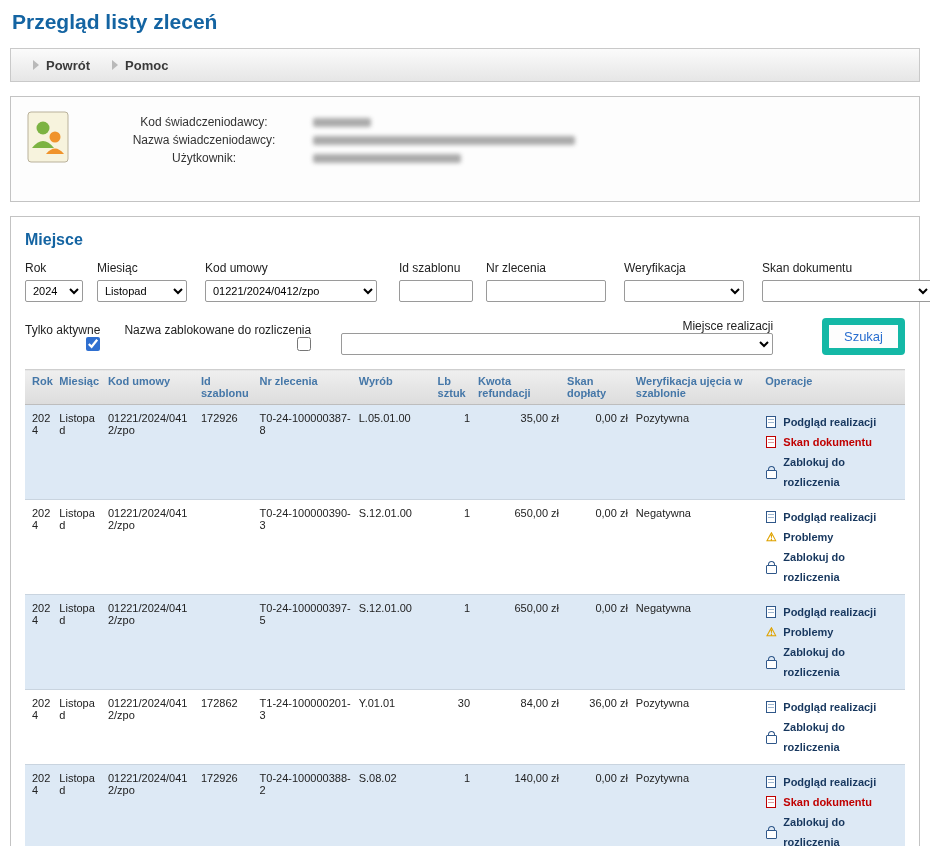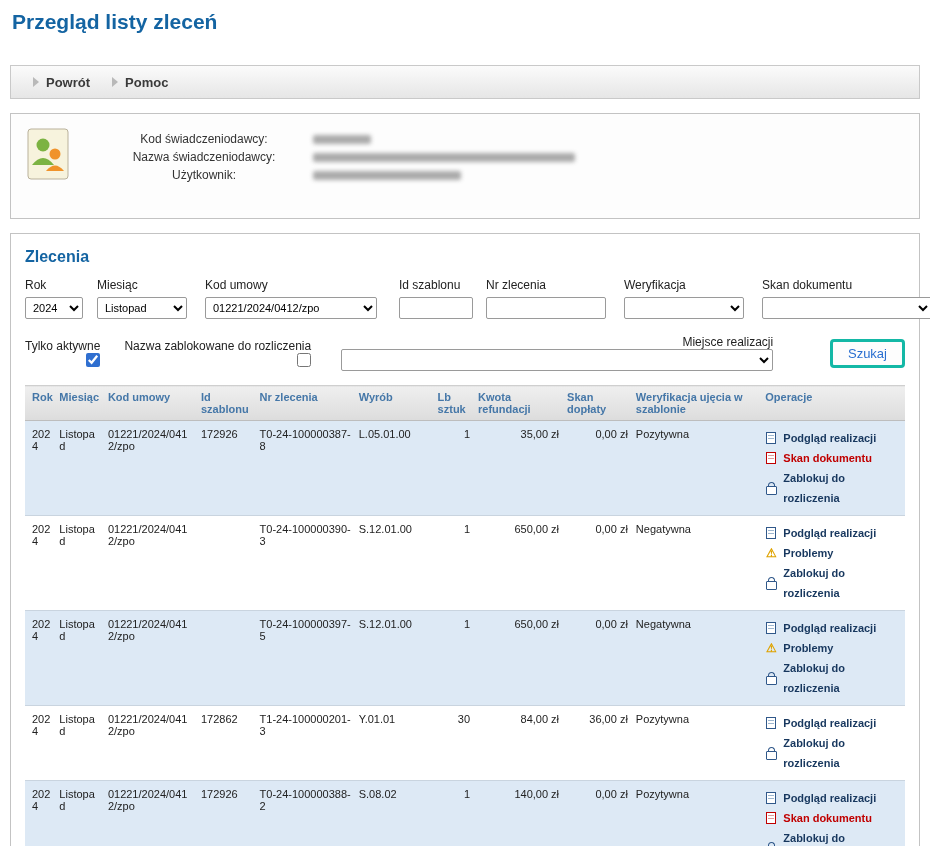--- a/index.html
+++ b/index.html
@@ -6,21 +6,21 @@
   body {
     width:930px; height:846px; overflow:hidden;
     background:#fff;
     font-family:"Liberation Sans", sans-serif;
     font-size:12px; color:#222;
   }
   .page { padding:8px 10px; }
 
   
   .page-title {
-    margin:2px 0 31px 2px;
+    margin:2px 0 14px 2px;
     font-size:21px; font-weight:bold; color:#1464a2;
   }
 
   
   .toolbar {
     border:1px solid #c9c9c9;
     background:linear-gradient(#fbfbfb,#e6e6e6);
     height:32px; display:flex; align-items:center;
     padding:0 0; margin-bottom:14px;
   }
@@ -75,21 +75,21 @@
 
   .filter-row2 { display:flex; align-items:center; margin:16px 0 14px 0; }
   .chk-group { display:flex; align-items:flex-end; gap:0;flex-direction:column; }
   input[type="checkbox"]{ width:14px; height:14px; accent-color:#2f6fd0; margin:0; }
   .gap24 { width:24px; } .gap20 { width:20px; }
   .w-miejsce { width:432px; margin-left:10px; }
   .search-btn {
     margin-left:auto;
     font-family:"Liberation Sans", sans-serif;
     font-size:13px; color:#2a6fd0; font-weight:normal;
-    background:#fdfdfd; border:3px solid #14b8a6; border-radius:4px;
+    background:#fdfdfd; border:7px solid #14b8a6; border-radius:4px;
     padding:4px 15px; cursor:pointer;
   }
 
   
   table.orders { width:100%; border-collapse:collapse; table-layout:fixed; }
   table.orders thead th {
     background:linear-gradient(#efefef,#dcdcdc);
     color:#4577a8; font-size:11px; font-weight:bold; text-align:left;
     vertical-align:top; padding:5px 4px; border-bottom:1px solid #bdbdbd;
     border-top:1px solid #cfcfcf;
@@ -160,21 +160,21 @@
       <span class="provider-label">Kod świadczeniodawcy:</span>
       <span class="redacted w1"></span>
       <span class="provider-label">Nazwa świadczeniodawcy:</span>
       <span class="redacted w2"></span>
       <span class="provider-label">Użytkownik:</span>
       <span class="redacted w3"></span>
     </div>
   </div>
 
   <div class="panel">
-    <div class="section-title">Zlecenia</div>
+    <div class="section-title">Miejsce</div>
 
     <div class="filter-row1">
       <div class="fgroup">
         <label>Rok</label>
         <select class="w-rok">
           <option>2024</option>
         </select>
       </div>
       <div class="fgroup">
         <label>Miesiąc</label>

